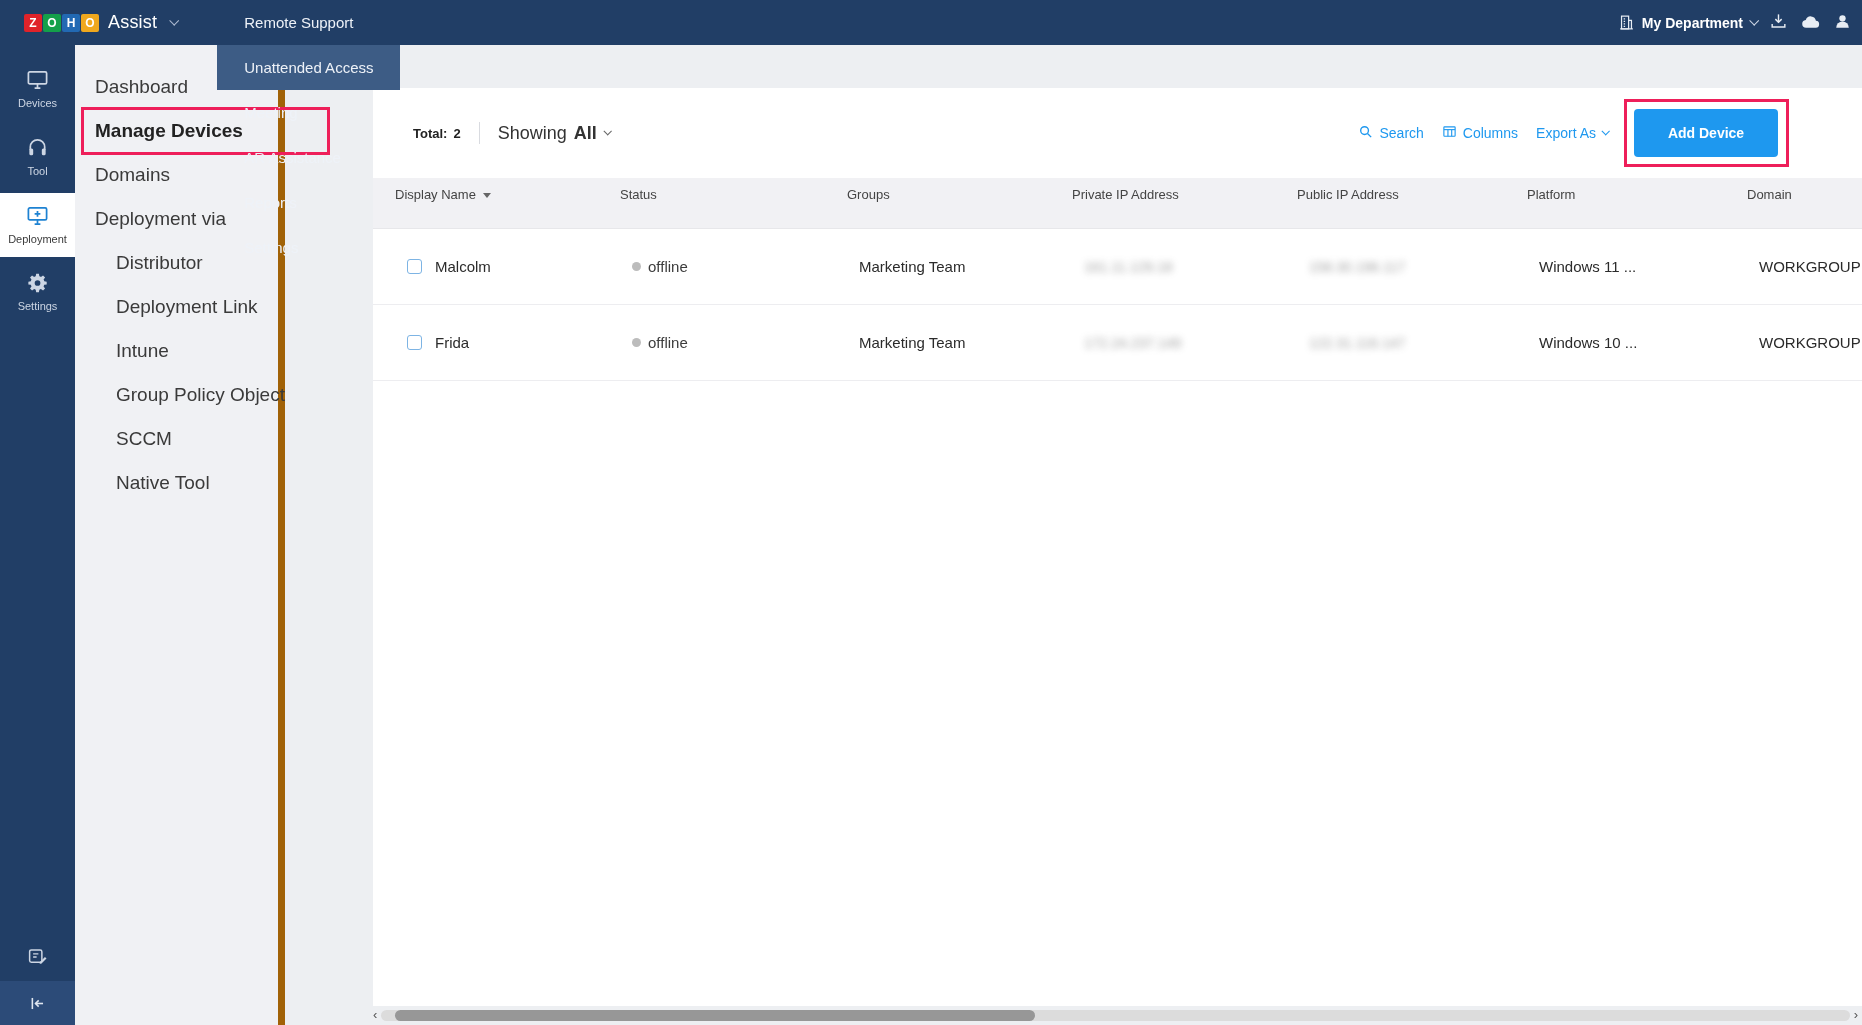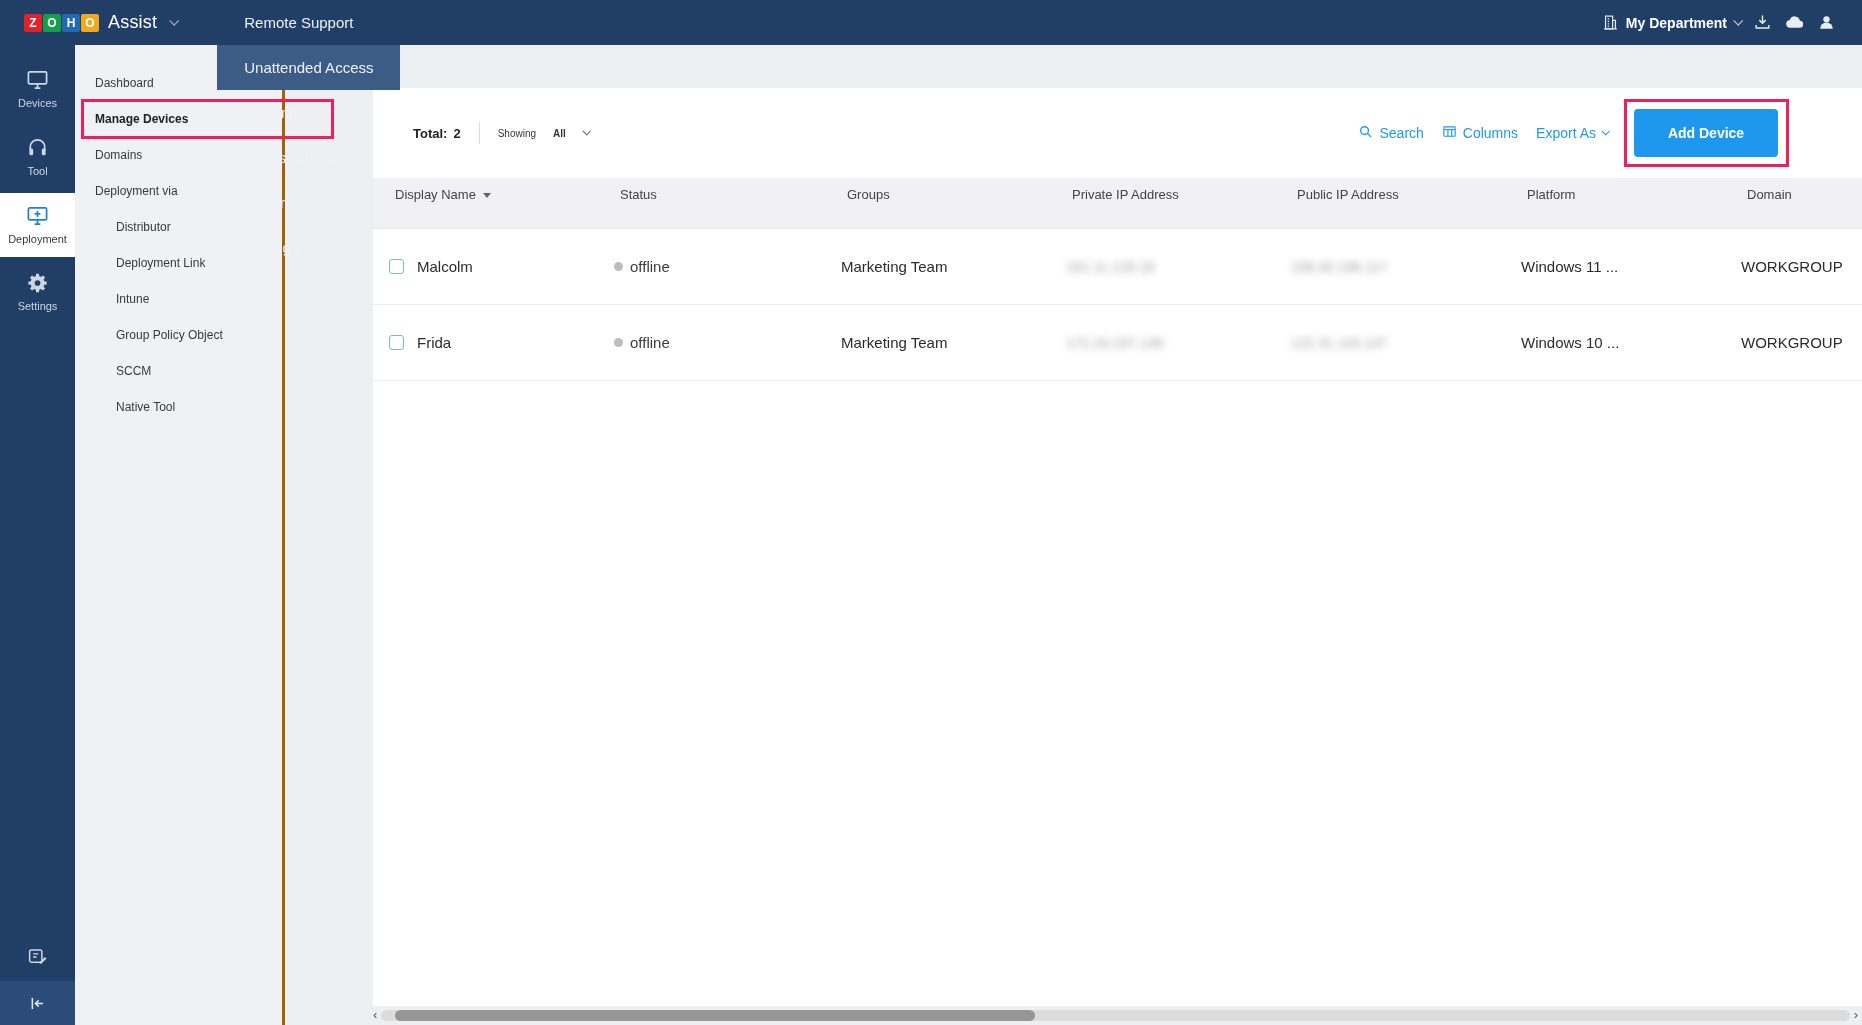--- a/index.html
+++ b/index.html
@@ -15,69 +15,69 @@
   .lbox { width:18px; height:18px; display:inline-flex; align-items:center; justify-content:center; color:#fff; font-weight:bold; font-size:12px; border-radius:2px; }
   .lb0 { background:#e0232a; } .lb1 { background:#14a04a; } .lb2 { background:#2269b3; } .lb3 { background:#f0a81e; }
   .product { font-size:18px; color:#ffffff; letter-spacing:.2px; }
   .chev { width:7px; height:7px; border-right:1.6px solid currentColor; border-bottom:1.6px solid currentColor; transform:rotate(45deg) translateY(-1px); display:inline-block; }
   .brand .chev { color:#aebbd2; margin-left:4px; margin-top:-3px; }
 
   .tabs { display:flex; height:100%; margin-left:30px;flex-direction:column; }
   .tab { padding:0 27px; line-height:45px; font-size:15px; color:#eef2f8; cursor:pointer; white-space:nowrap; }
   .tab.active { background:#3d5c85; }
 
-  .nav-right { margin-left:auto; display:flex; align-items:center; gap:12px; padding-right:26px; }
+  .nav-right { margin-left:auto; display:flex; gap:12px; padding-right:10px; }
   .dept { display:flex; align-items:center; gap:7px; font-size:14px; font-weight:bold; cursor:pointer; }
   .dept .chev { color:#cfd8e6; margin-top:-2px; }
   .navicon { color:#e8edf4; display:inline-flex; cursor:pointer; }
 
   
   .body-row { flex:1; display:flex; min-height:0; }
 
   
   .rail { width:75px; background:#213e66; display:flex; flex-direction:column; align-items:center; padding-top:12px; color:#cdd6e4; flex:0 0 75px; }
   .rail-item { width:100%; padding:11px 0 12px; display:flex; flex-direction:column; align-items:center; gap:6px; font-size:11px; cursor:pointer; margin-bottom:4px; }
   .rail-item.active { background:#ffffff; color:#3a3a3a; }
   .rail-item.active .ricon { color:#1e82d2; }
   .ricon { display:inline-flex; color:inherit; }
   .rail-bottom { margin-top:auto; width:100%; display:flex; flex-direction:column; align-items:center; }
   .rail-feedback { padding:14px 0; cursor:pointer; color:#cdd6e4; display:flex; }
   .rail-collapse { width:100%; height:44px; background:#2c4b78; display:flex; align-items:center; justify-content:center; cursor:pointer; color:#dfe6f0; }
 
   
-  .subnav { width:210px; background:#f0f1f4; border-right:3px solid #a16207; padding-top:20px; font-size:12px; color:#3a3a3a; flex:0 0 210px; position:relative; z-index:5; overflow:visible; }
+  .subnav { width:210px; background:#f0f1f4; border-right:7px solid #a16207; padding-top:20px; font-size:19px; color:#3a3a3a; flex:0 0 210px; position:relative; z-index:5; overflow:visible; }
   .subnav-item { padding:11px 20px; cursor:pointer; position:relative; white-space:nowrap; }
   .subnav-item.l1 { padding-left:41px; }
   .subnav-item.selected { font-weight:bold; color:#222; }
   .ann-sidebar { position:absolute; left:6px; right:-52px; top:-2px; bottom:-2px; border:3px solid #ee1f5a; pointer-events:none; }
 
   
   .main { flex:1; position:relative; background:#edeff2; min-width:0; }
   .card { position:absolute; left:88px; right:0; top:43px; height:918px; background:#ffffff; overflow:hidden; }
 
   .toolbar { height:90px; display:flex; align-items:center; padding:0 84px 0 40px; }
   .tb-left { display:flex; align-items:center; gap:18px; }
   .total-label, .total-value { font-size:13px; font-weight:bold; color:#222; }
   .vdiv { width:1px; height:22px; background:#d9dbe0; }
-  .showing { display:flex; align-items:center; gap:17px; font-size:10px; color:#333; cursor:pointer; }
+  .showing { display:flex; align-items:center; gap:7px; font-size:18px; color:#333; cursor:pointer; }
   .showing-value { font-weight:bold; }
   .showing .chev { color:#666; width:6px; height:6px; margin-top:-3px; }
 
   .tb-right { margin-left:auto; display:flex; align-items:center; gap:18px; }
   .tb-link { display:flex; align-items:center; gap:6px; color:#1e98ef; font-size:14px; cursor:pointer; white-space:nowrap; }
   .tb-link .chev { width:6px; height:6px; margin-top:-2px; }
   .btn-wrap { position:relative; margin-left:8px; }
   .add-btn { background:#1e98ef; color:#fff; border:none; font-family:inherit; font-size:14px; font-weight:bold; width:144px; height:48px; border-radius:4px; cursor:pointer; }
   .ann-btn { position:absolute; left:-10px; right:-11px; top:-10px; bottom:-10px; border:3px solid #ee1f5a; pointer-events:none; }
 
   table { border-collapse:collapse; width:100%; table-layout:fixed; }
   col.c-name { width:225px; } col.c-status { width:227px; } col.c-groups { width:225px; }
   col.c-pip { width:225px; } col.c-pubip { width:230px; } col.c-plat { width:220px; }
   thead th { background:#f1f1f4; height:50px; text-align:left; font-size:13px; font-weight:normal; color:#444; padding:0 10px 16px 22px; white-space:nowrap; overflow:hidden; }
-  tbody td { height:76px; border-bottom:1px solid #ededf0; font-size:15px; color:#2b2b2b; padding:0 10px 0 16px; white-space:nowrap; overflow:hidden; }
+  tbody td { height:76px; border-bottom:1px solid #ededf0; font-size:15px; color:#2b2b2b; padding:0 10px 0 34px; white-space:nowrap; overflow:hidden; }
   tbody tr:first-child td { border-top:1px solid #e7e7ea; }
   .name-cell { display:flex; align-items:center; gap:13px; }
   .cbx { width:15px; height:15px; border:1.5px solid #7db4e4; border-radius:3px; background:#fff; cursor:pointer; flex:0 0 15px; }
   .sort-caret { display:inline-block; width:0; height:0; border-left:4px solid transparent; border-right:4px solid transparent; border-top:5px solid #666; margin-left:7px; vertical-align:1px; }
   .status-cell { display:flex; align-items:center; gap:7px; color:#3c3c3c; }
   .dot { width:9px; height:9px; border-radius:50%; background:#bcbcbc; }
   .blurred { filter:blur(3.5px); opacity:.55; color:#555; font-size:14px; }
 
   
   .hscroll { position:absolute; left:88px; right:4px; bottom:3px; height:14px; display:flex; align-items:center; gap:4px; }

